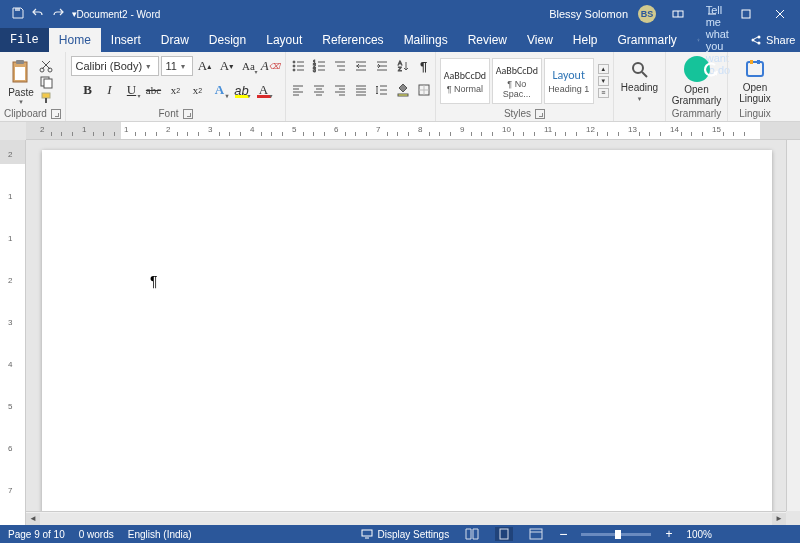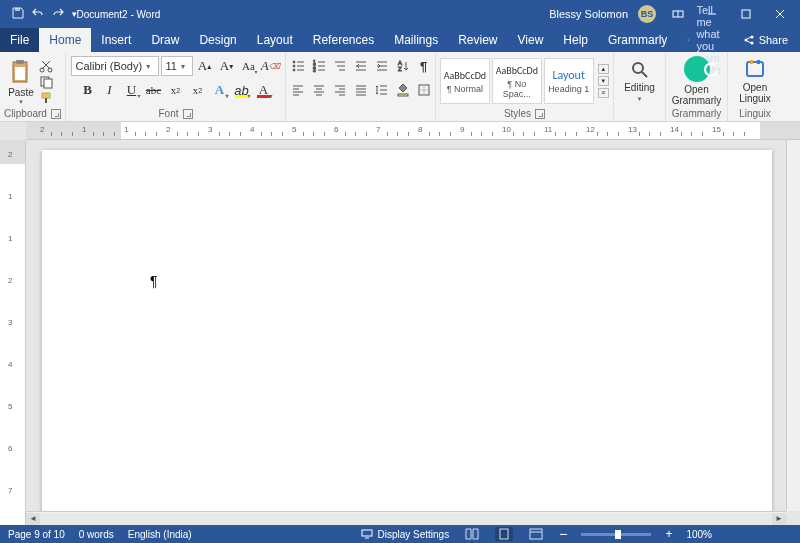--- a/index.html
+++ b/index.html
@@ -10,21 +10,21 @@
   .qat svg { fill: #fff; opacity: 0.9; }
   .title-center { flex: 1; text-align: left; font-size: 10px; }
   .title-right { display: flex; align-items: center; gap: 10px; padding-right: 4px; }
   .avatar { width: 18px; height: 18px; border-radius: 50%; background: #d0c98f; color:#2b579a; font-size:9px; display:flex; align-items:center; justify-content:center; font-weight:bold;}
   .winbtn { width: 24px; height: 20px; display:flex; align-items:center; justify-content:center; }
   .winbtn svg { stroke: #fff; fill:none; }
 
   .tabbar { height: 24px; background: #2b579a; color: #fff; display: flex; align-items: stretch; font-size: 12px; }
   .tabbar .ftab { padding: 0 10px; display:flex; align-items:center; cursor:pointer; }
   .tabbar .ftab.home { background: #f3f3f3; color: #2b579a; }
-  .tabbar .ftab.file { background: #1e3f73; }
+  .tabbar .ftab.file { background: #1e3f73; font-family: Liberation Mono, monospace; }
   .tellme { flex:1; display:flex; align-items:center; gap:6px; padding-left:10px; color:#cde0f7; font-size:11px;}
   .share { padding: 0 12px; display:flex; align-items:center; gap:4px; font-size:11px;}
 
   .ribbon { height: 70px; background: #f3f3f3; border-bottom: 1px solid #d4d4d4; display:flex; }
   .rgroup { border-right: 1px solid #e1e1e1; display:flex; flex-direction:column; padding: 2px 4px 0 4px; }
   .rgroup .body { flex:1; display:flex; align-items:center; }
   .rgroup .label { text-align:center; font-size:10px; color:#666; padding-bottom:2px; display:flex; justify-content:center; align-items:center; gap:4px;}
   .dialoglauncher { width:10px; height:10px; border:1px solid #888; position:relative;}
   .dialoglauncher::after{content:"";position:absolute;right:1px;bottom:1px;width:3px;height:3px;border-right:1px solid #888;border-bottom:1px solid #888;}
 
@@ -353,21 +353,21 @@
       </div>
   </div>
 
   <div class="rgroup" style="width:52px;">
     <div class="body" style="justify-content:center;">
       <div class="biggrp">
         <svg width="20" height="20" viewBox="0 0 20 20">
             <circle cx="8" cy="8" r="5" fill="none" stroke="#555" stroke-width="2"></circle>
             <path d="M12 12l5 5" stroke="#555" stroke-width="2"></path>
           </svg>
-        <span>Editing</span>
+        <span>Heading</span>
         <span style="font-size:7px;color:#666;">▾</span>
       </div>
     </div>
     <div class="label" style="visibility:hidden;">.</div>
   </div>
 
   <div class="rgroup" style="width:62px;">
     <div class="body" style="justify-content:center;">
       <div class="biggrp">
         <div class="circ" style="background:#15c39a;position:relative;">

